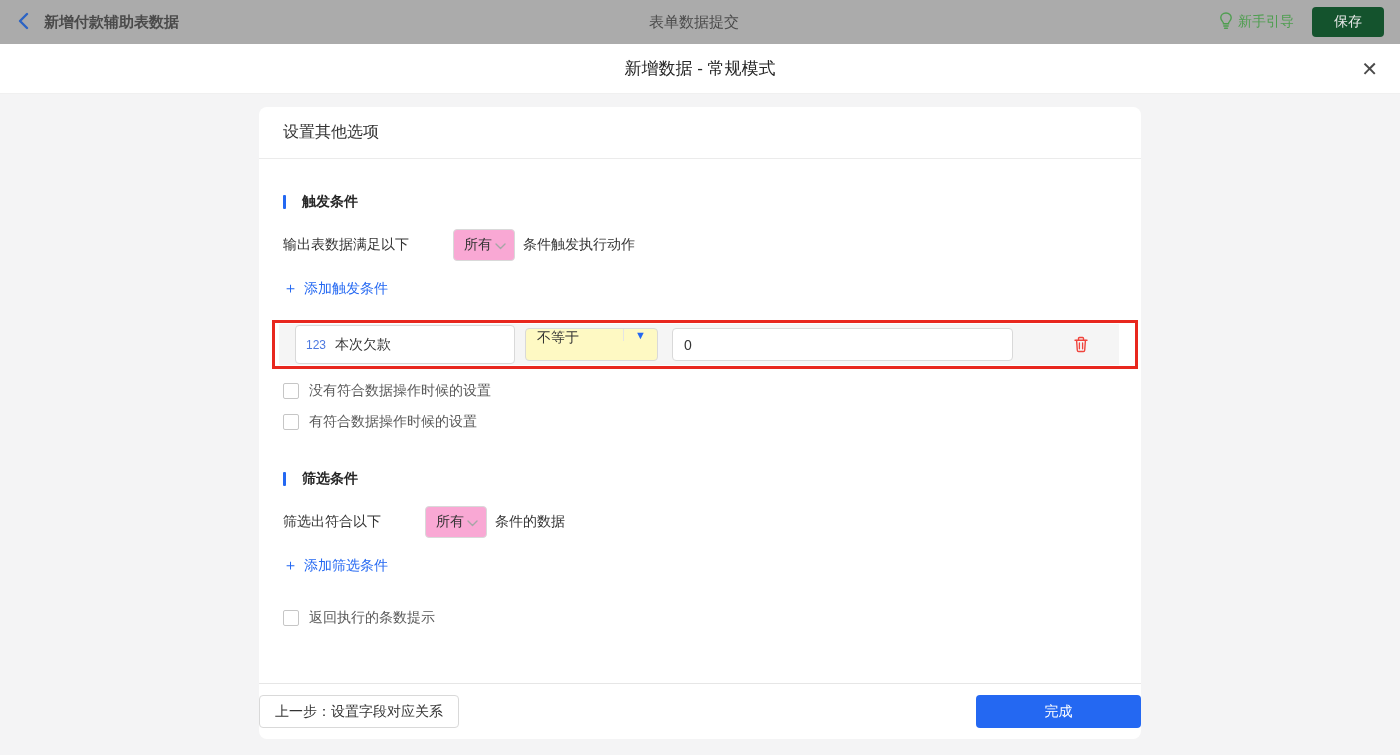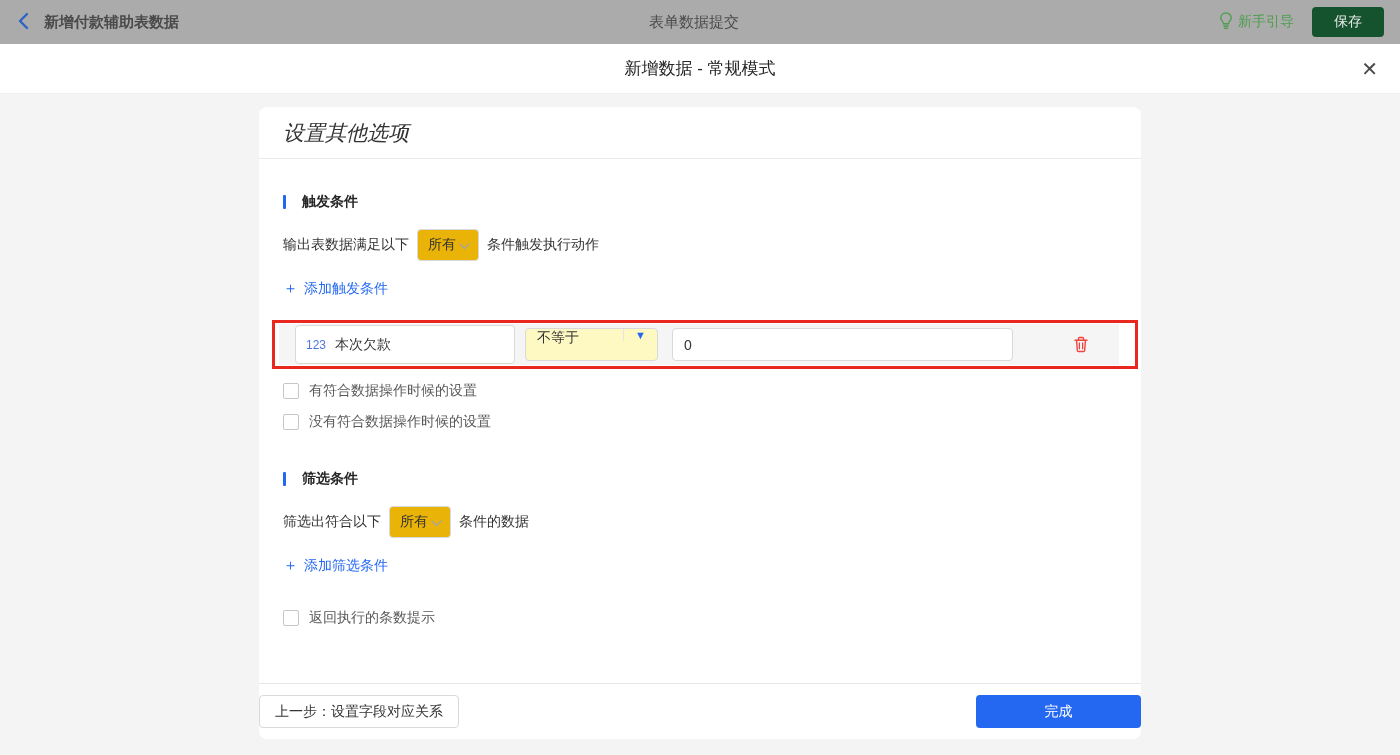--- a/index.html
+++ b/index.html
@@ -48,35 +48,35 @@
   }
 
   
   .page-body { height: 661px; padding-top: 13px; }
   .card {
     width: 882px; margin: 0 auto; background: #fff; border-radius: 8px;
     height: 632px; display: flex; flex-direction: column; position: relative;
   }
   .card-header {
     height: 52px; display: flex; align-items: center; padding: 0 24px;
-    border-bottom: 1px solid #ebebeb; font-size: 21px; color: #333; font-style: italic;
+    border-bottom: 1px solid #ebebeb; font-size: 16px; color: #333;
   }
   .card-content { flex: 1; padding: 34px 24px 0 24px; position: relative; }
 
   .section-title {
     display: flex; align-items: center; gap: 16px;
     font-weight: bold; font-size: 14px; color: #262626; margin-bottom: 18px;
   }
   .section-bar { width: 3px; height: 14px; background: #2468f2; border-radius: 1px; }
 
   .inline-row { display: flex; align-items: center; gap: 8px; margin-bottom: 18px; color: #333; }
   .mini-select {
     width: 62px; height: 32px; border: 1px solid #d9d9d9; border-radius: 4px;
     display: flex; align-items: center; justify-content: space-between;
-    padding: 0 8px 0 10px; background: #eab308; cursor: pointer; color: #333;
+    padding: 0 8px 0 10px; background: #f9a8d4; cursor: pointer; color: #333; margin-left: 36px;
   }
 
   .add-link {
     display: inline-flex; align-items: center; gap: 6px; color: #2468f2;
     font-size: 14px; cursor: pointer; margin-bottom: 14px;
   }
   .plus { font-size: 15px; }
 
   
   .red-box {
@@ -224,25 +224,25 @@
                 <path d="M3.6 4.5 L4.3 14.3 C4.35 15 4.9 15.5 5.6 15.5 H10.4 C11.1 15.5 11.65 15 11.7 14.3 L12.4 4.5" stroke="#f0443c" stroke-width="1.4" fill="none" stroke-linecap="round"></path>
                 <line x1="6.4" y1="7" x2="6.4" y2="12.8" stroke="#f0443c" stroke-width="1.3" stroke-linecap="round"></line>
                 <line x1="9.6" y1="7" x2="9.6" y2="12.8" stroke="#f0443c" stroke-width="1.3" stroke-linecap="round"></line>
               </svg>
           </span>
         </div>
       </div>
 
       <div class="checkbox-row">
         <span class="checkbox"></span>
-        <span>有符合数据操作时候的设置</span>
+        <span>没有符合数据操作时候的设置</span>
       </div>
       <div class="checkbox-row">
         <span class="checkbox"></span>
-        <span>没有符合数据操作时候的设置</span>
+        <span>有符合数据操作时候的设置</span>
       </div>
 
       <div class="section-gap"></div>
 
       
       <div class="section-title">
         <span class="section-bar"></span>
         <span>筛选条件</span>
       </div>
 

